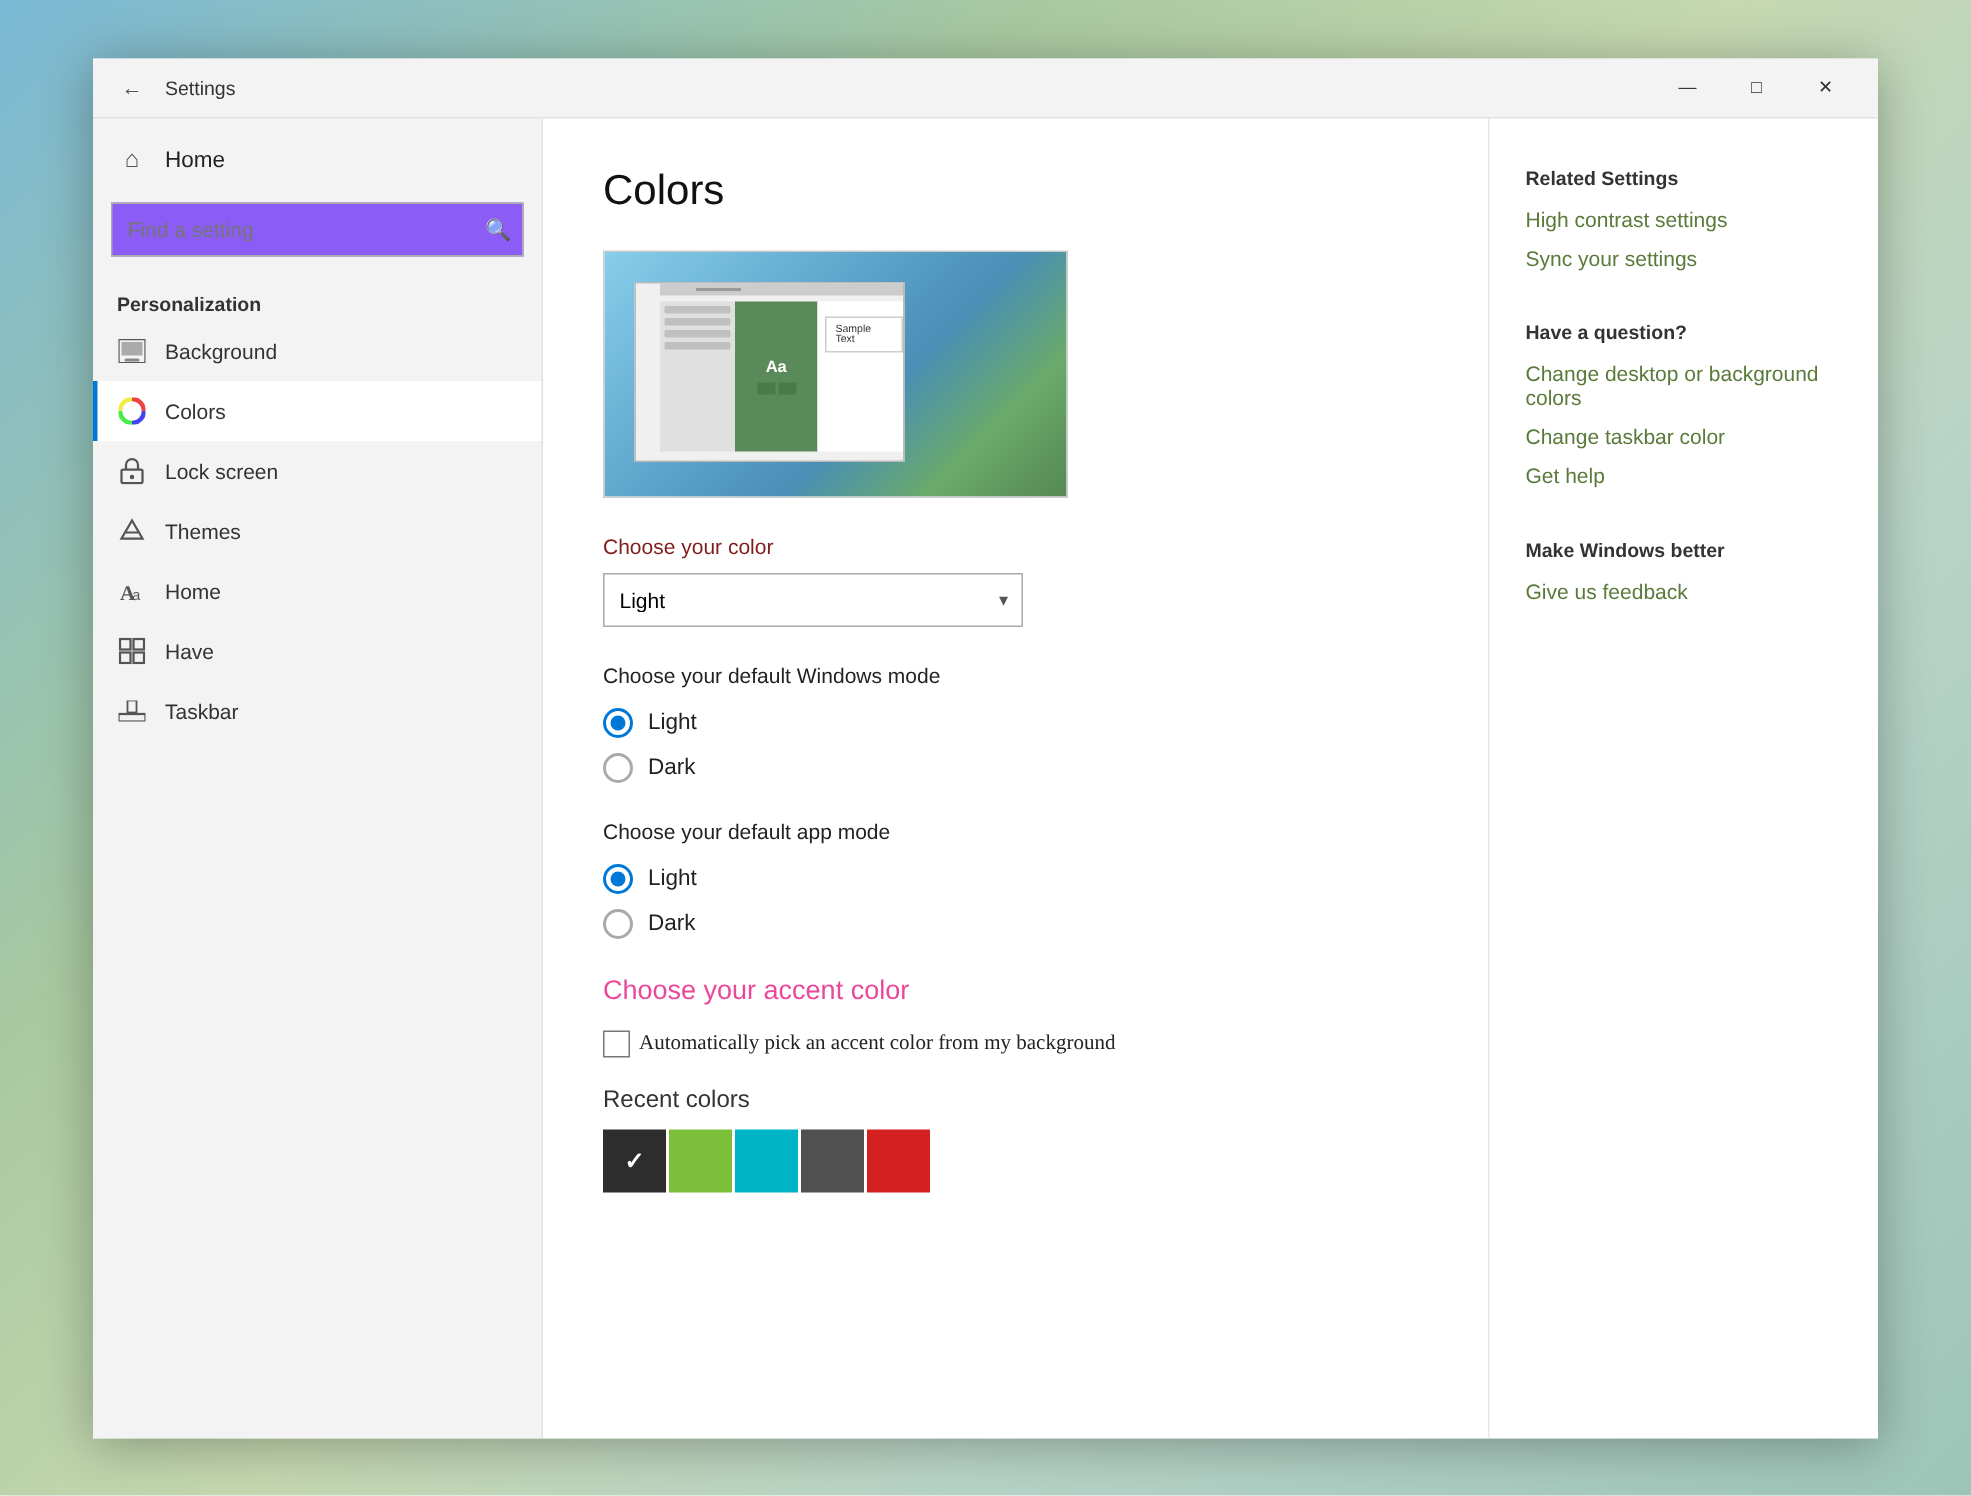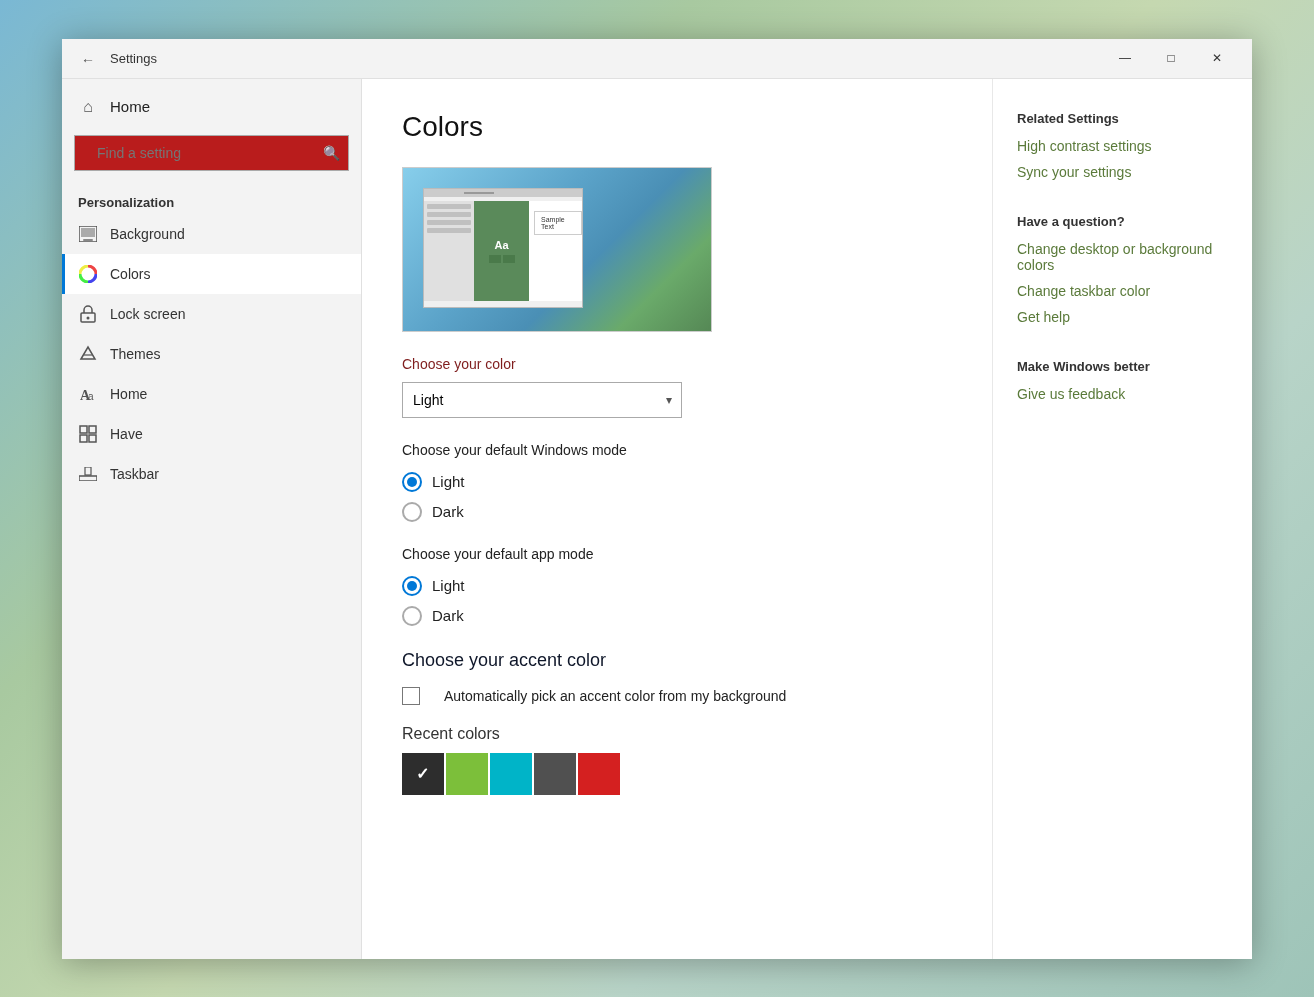--- a/index.html
+++ b/index.html
@@ -88,23 +88,23 @@
       color: #222;
       gap: 12px;
     }
     .sidebar-search {
       margin: 8px 12px 16px 12px;
     }
     .sidebar-search input {
       width: 100%;
       height: 36px;
       border: 1px solid #aaa;
-      padding: 0 32px 0 22px;
-      font-size: 14px;
-      background: #b91c1c;
+      padding: 0 32px 0 10px;
+      font-size: 14px;
+      background: #8b5cf6;
       outline: none;
     }
     .search-wrapper {
       position: relative;
     }
     .search-icon-inside {
       position: absolute;
       right: 8px;
       top: 50%;
       transform: translateY(-50%);
@@ -159,24 +159,25 @@
       background: linear-gradient(135deg, #87ceeb 0%, #5ba3c9 40%, #4a8fb5 60%, #6aaa6a 80%, #558855 100%);
       border: 1px solid #ccc;
       position: relative;
       margin-bottom: 24px;
       overflow: hidden;
     }
     .preview-inner {
       position: absolute;
       top: 20px;
       left: 20px;
-      width: 160px;
+      width: 180px;
       height: 120px;
       background: #f0f0f0;
       border: 1px solid #bbb;
+      padding-left: 16px;
     }
     .preview-titlebar-sim {
       height: 8px;
       background: #ccc;
       margin-bottom: 4px;
     }
     .preview-sidebar-sim {
       display: flex;
       height: 100px;
     }
@@ -334,29 +335,30 @@
       right: 3px;
       transition: right 0.2s;
     }
     .toggle-label {
       font-size: 15px;
       color: #222;
     }
     .accent-section-title {
       font-size: 18px;
       font-weight: 400;
-      color: #0f172a;
+      color: #ec4899;
       margin-bottom: 16px;
     }
     .checkbox-row {
       display: flex;
       align-items: center;
-      gap: 24px;
+      gap: 6px;
       margin-bottom: 20px;
       cursor: pointer;
+      font-family: Liberation Serif, serif;
     }
     .checkbox-box {
       width: 18px;
       height: 18px;
       border: 1px solid #777;
       background: #fff;
       flex-shrink: 0;
       display: flex;
       align-items: center;
       justify-content: center;

